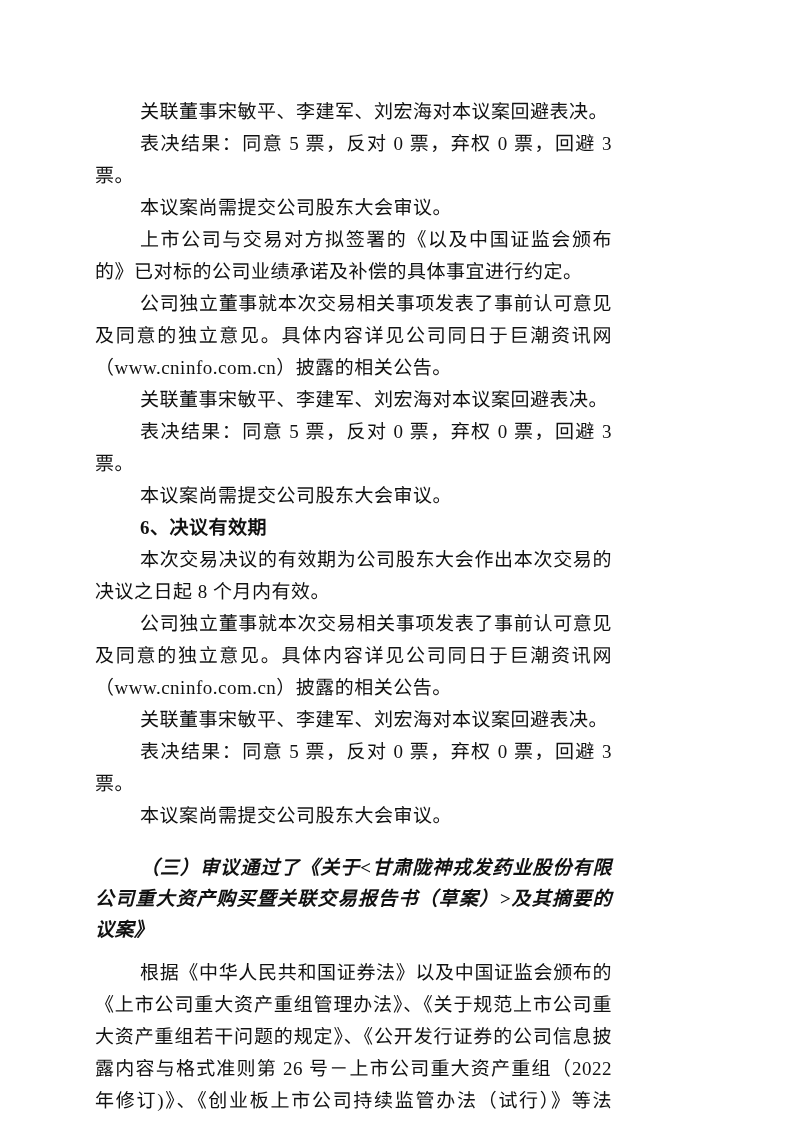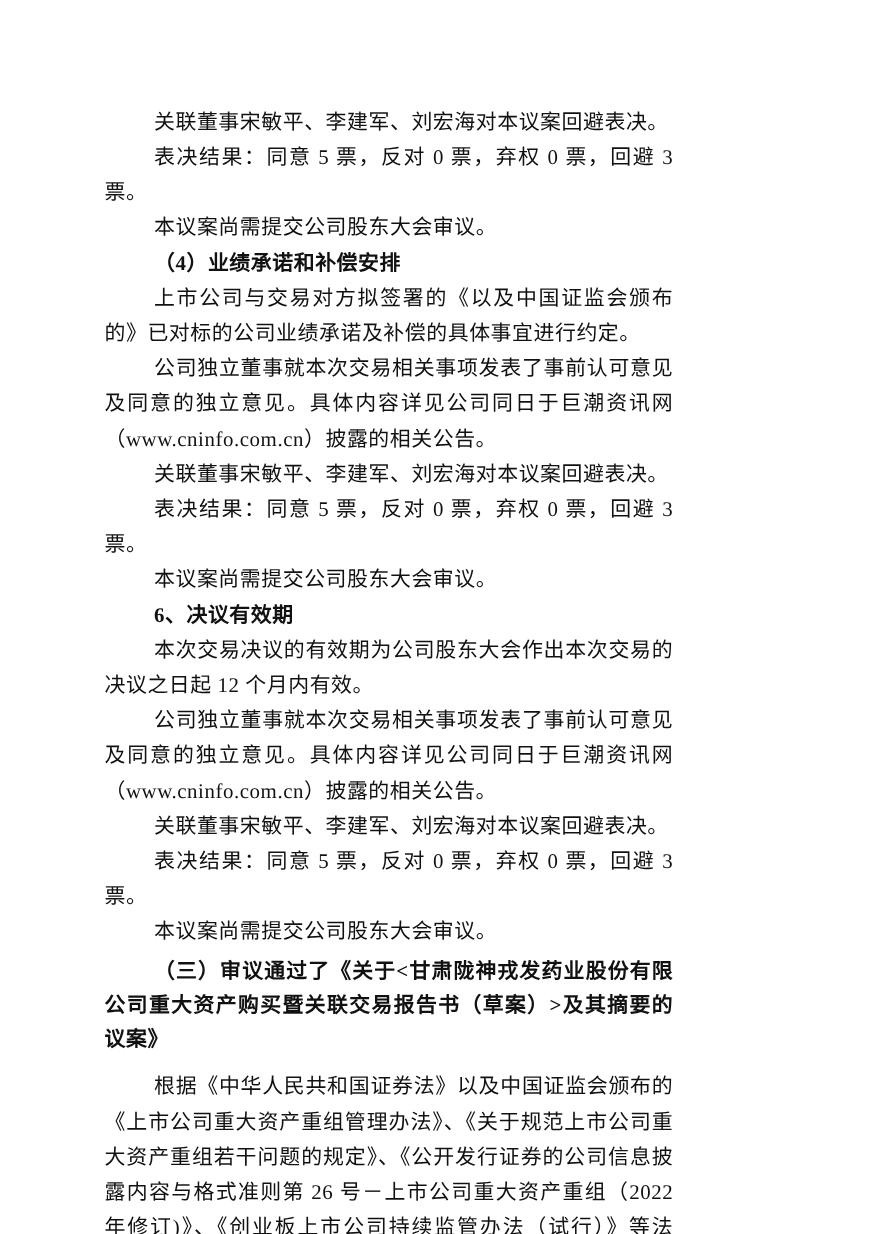--- a/index.html
+++ b/index.html
@@ -26,41 +26,41 @@
     text-justify: inter-ideograph;
     text-indent: 45px;
     letter-spacing: 0.5px;
     word-break: break-all;
   }
   .doc p.heading {
     font-weight: bold;
   }
   .doc p.heading-major {
     font-weight: bold;
-    margin-top: 4px;
+    margin-top: 20px;
     margin-bottom: 12px;
     line-height: 31px;
+    font-style: italic;
   }
 </style>
 </head>
 <body>
 
 <div class="page">
   <div class="doc">
     <p>关联董事宋敏平、李建军、刘宏海对本议案回避表决。</p>
     <p>表决结果：同意 5 票，反对 0 票，弃权 0 票，回避 3 票。</p>
     <p>本议案尚需提交公司股东大会审议。</p>
-    <p class="heading">（4）业绩承诺和补偿安排</p>
     <p>上市公司与交易对方拟签署的《以及中国证监会颁布的》已对标的公司业绩承诺及补偿的具体事宜进行约定。</p>
     <p>公司独立董事就本次交易相关事项发表了事前认可意见及同意的独立意见。具体内容详见公司同日于巨潮资讯网（www.cninfo.com.cn）披露的相关公告。</p>
     <p>关联董事宋敏平、李建军、刘宏海对本议案回避表决。</p>
     <p>表决结果：同意 5 票，反对 0 票，弃权 0 票，回避 3 票。</p>
     <p>本议案尚需提交公司股东大会审议。</p>
     <p class="heading">6、决议有效期</p>
-    <p>本次交易决议的有效期为公司股东大会作出本次交易的决议之日起 12 个月内有效。</p>
+    <p>本次交易决议的有效期为公司股东大会作出本次交易的决议之日起 8 个月内有效。</p>
     <p>公司独立董事就本次交易相关事项发表了事前认可意见及同意的独立意见。具体内容详见公司同日于巨潮资讯网（www.cninfo.com.cn）披露的相关公告。</p>
     <p>关联董事宋敏平、李建军、刘宏海对本议案回避表决。</p>
     <p>表决结果：同意 5 票，反对 0 票，弃权 0 票，回避 3 票。</p>
     <p>本议案尚需提交公司股东大会审议。</p>
     <p class="heading-major">（三）审议通过了《关于&lt;甘肃陇神戎发药业股份有限公司重大资产购买暨关联交易报告书（草案）&gt;及其摘要的议案》</p>
     <p>根据《中华人民共和国证券法》以及中国证监会颁布的《上市公司重大资产重组管理办法》、《关于规范上市公司重大资产重组若干问题的规定》、《公开发行证券的公司信息披露内容与格式准则第 26 号－上市公司重大资产重组（2022 年修订)》、《创业板上市公司持续监管办法（试行）》等法律、法规和规范性文件的有关规定，公司编制了《甘肃陇神戎发药业股份有限公司重大资产购买暨关联交易报告书（草案）》及其摘要，具体内容详见公司同日刊登于巨潮资讯网（www.cninfo.com.cn）披露的《甘肃陇神戎发药业股份有限公司重大资产购买暨关联交易报告书（草案）》。</p>
   </div>
 </div>
 
 </body></html>

